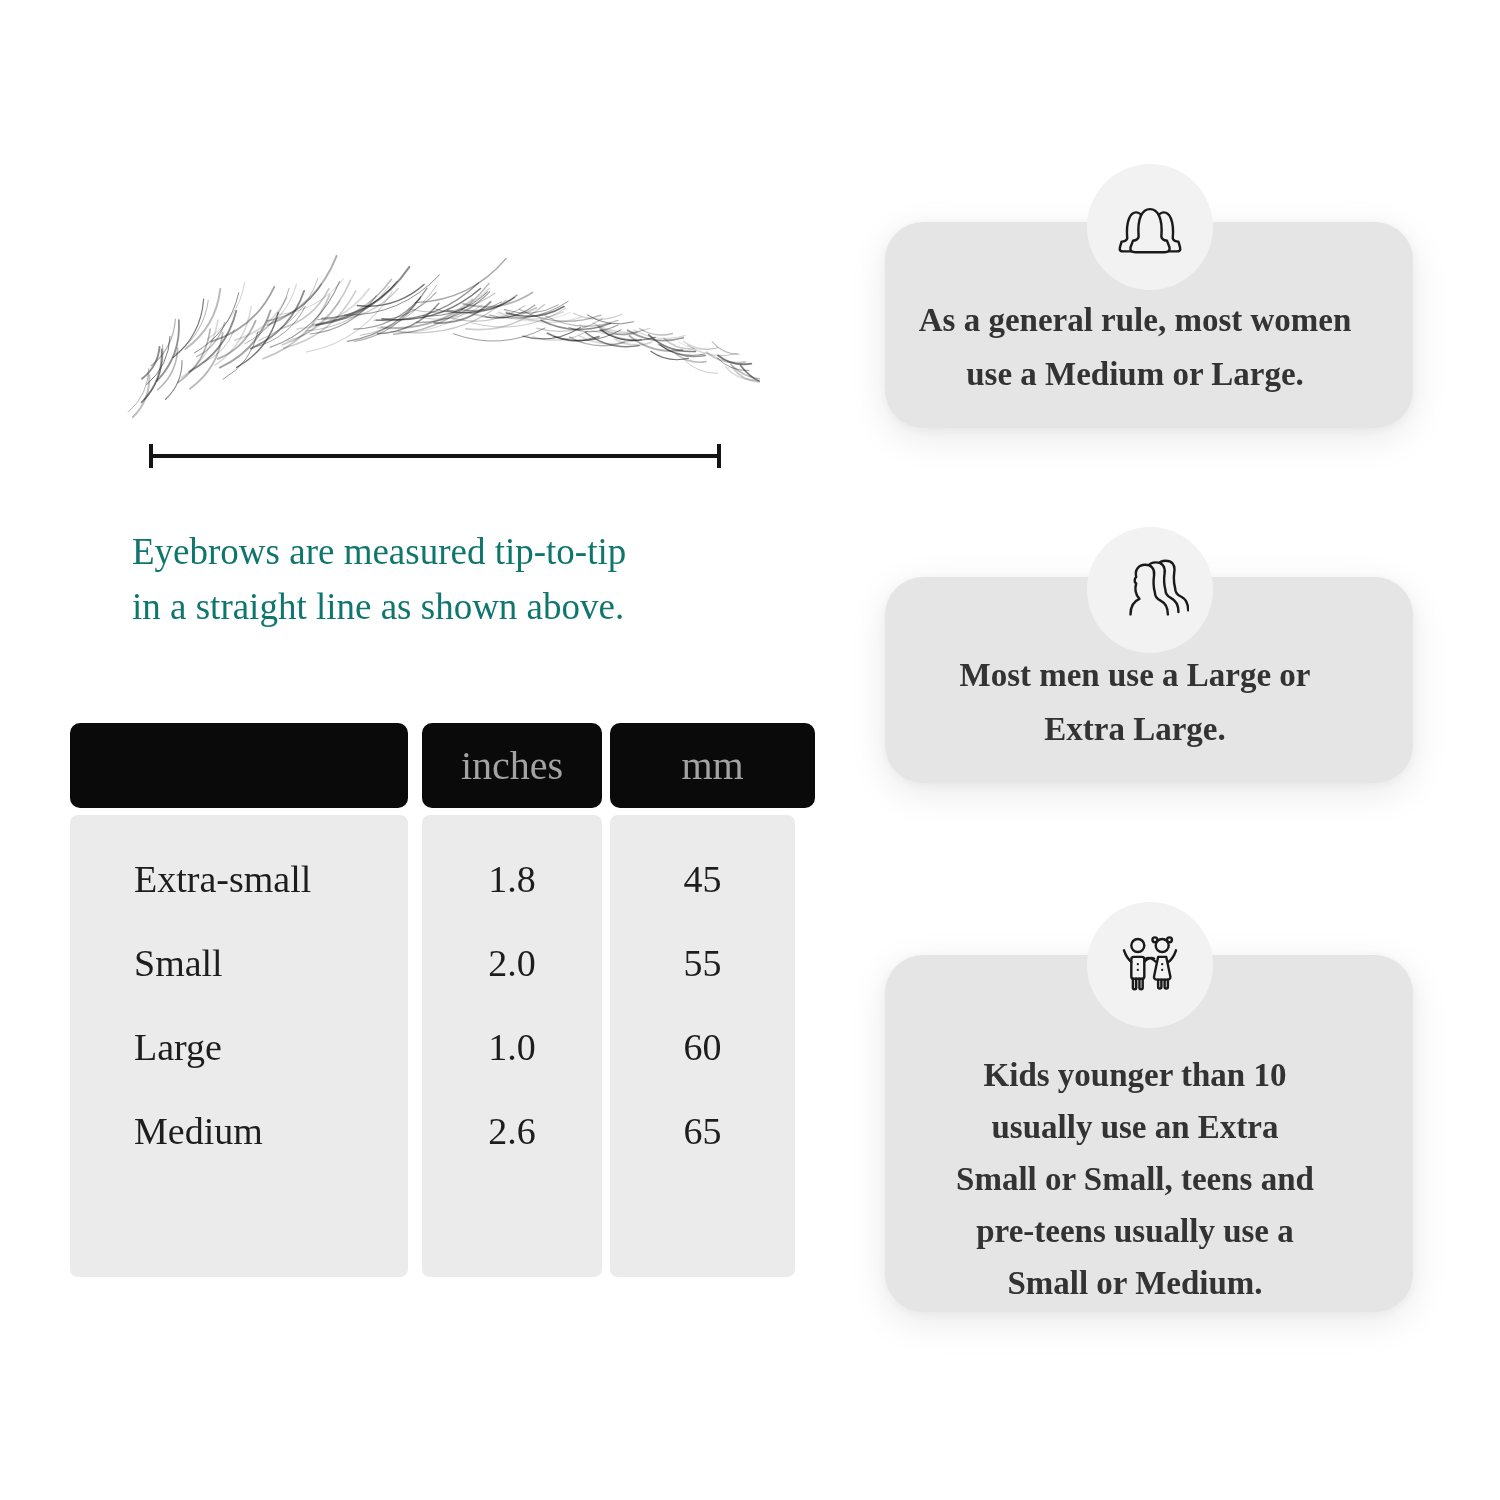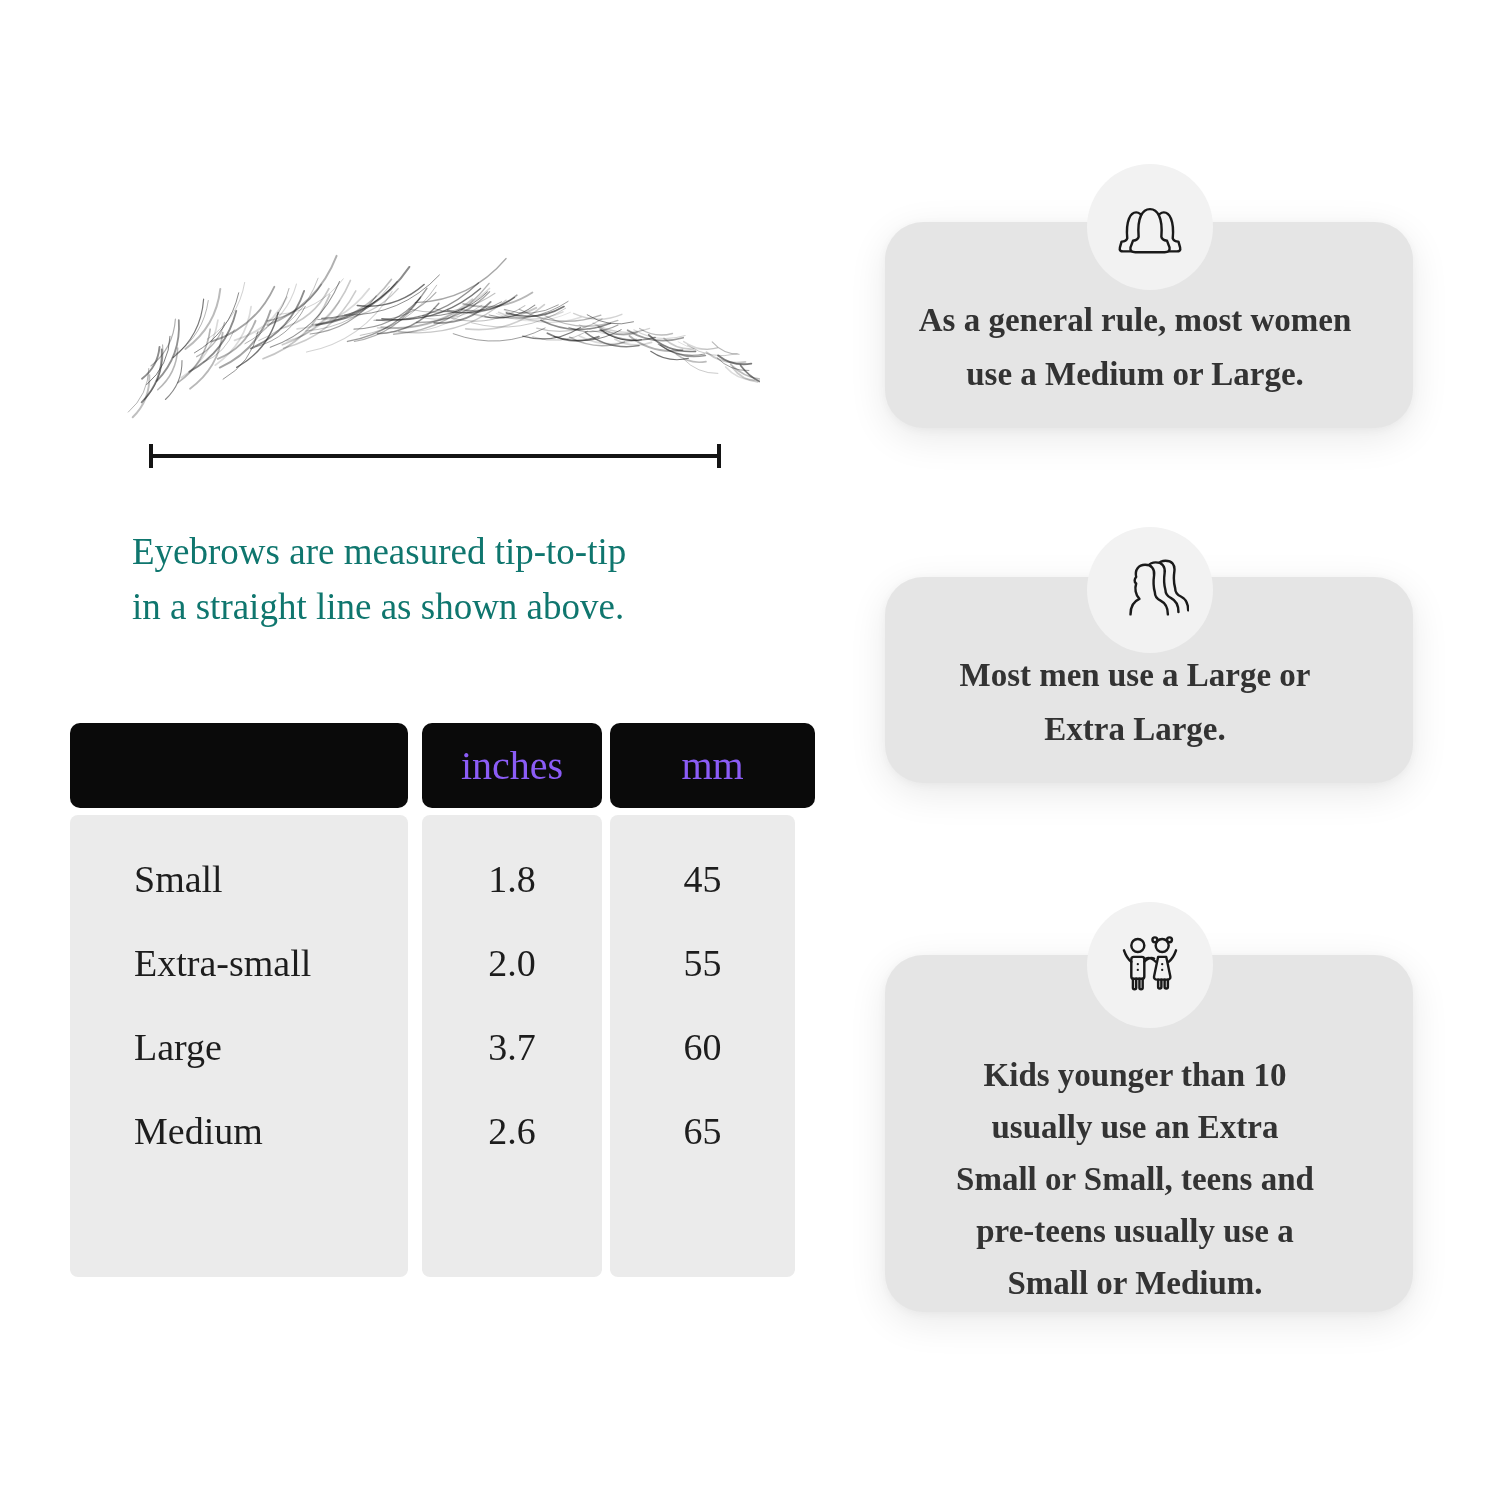--- a/index.html
+++ b/index.html
@@ -15,21 +15,21 @@
   .measure-tick{position:absolute;top:444px;width:4px;height:24px;background:#141414;}
   .tick-left{left:149px;}
   .tick-right{left:717px;}
   .caption{
     position:absolute;left:132px;top:524px;width:660px;
     font-size:37px;line-height:55px;color:#0f766e;white-space:pre-line;
   }
   
   .th{
     position:absolute;top:723px;height:85px;background:#0a0a0a;border-radius:10px;
-    color:#8b5cf6;font-size:40px;display:flex;align-items:center;justify-content:center;
+    color:#a3a3a3;font-size:40px;display:flex;align-items:center;justify-content:center;
   }
   .th-label{left:70px;width:338px;}
   .th-inches{left:422px;width:180px;}
   .th-mm{left:610px;width:205px;}
   .col{
     position:absolute;top:815px;height:462px;background:#ebebeb;border-radius:8px;
     padding-top:22px;box-sizing:border-box;
   }
   .col-label{left:70px;width:338px;}
   .col-inches{left:422px;width:180px;}
@@ -204,29 +204,29 @@
 <div class="measure-tick tick-right"></div>
 
 <div class="caption">Eyebrows are measured tip-to-tip
 in a straight line as shown above.</div>
 
 <div class="th th-label"></div>
 <div class="th th-inches">inches</div>
 <div class="th th-mm">mm</div>
 
 <div class="col col-label">
+  <div class="cell cell-label">Extra-small</div>
   <div class="cell cell-label">Small</div>
-  <div class="cell cell-label">Extra-small</div>
   <div class="cell cell-label">Large</div>
   <div class="cell cell-label">Medium</div>
 </div>
 <div class="col col-inches">
   <div class="cell cell-num">1.8</div>
   <div class="cell cell-num">2.0</div>
-  <div class="cell cell-num">3.7</div>
+  <div class="cell cell-num">1.0</div>
   <div class="cell cell-num">2.6</div>
 </div>
 <div class="col col-mm">
   <div class="cell cell-num">45</div>
   <div class="cell cell-num">55</div>
   <div class="cell cell-num">60</div>
   <div class="cell cell-num">65</div>
 </div>
 
 <div class="card card-1">

